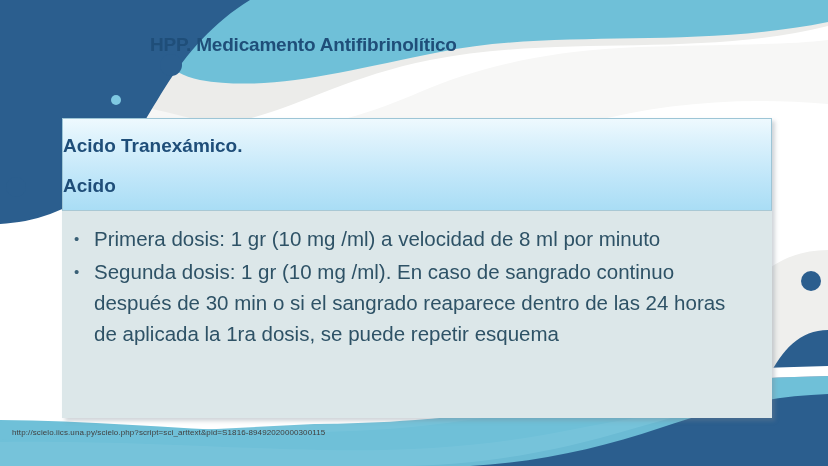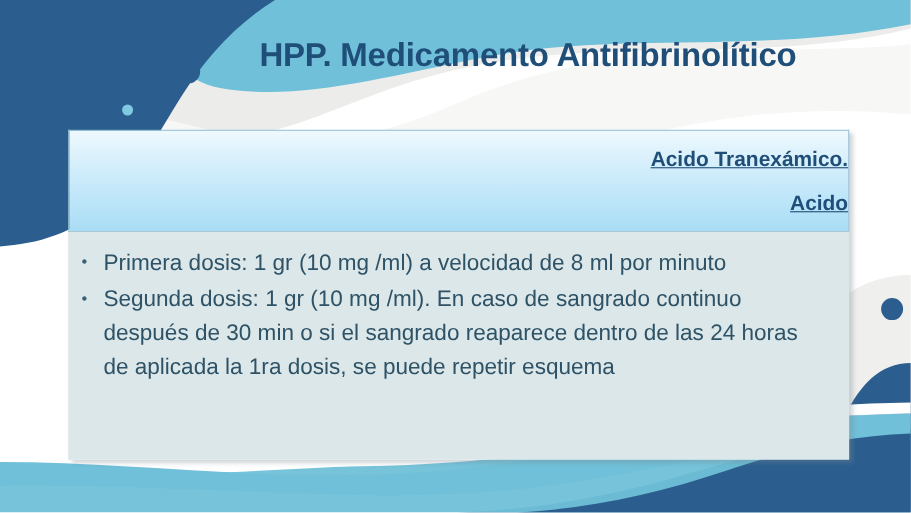--- a/index.html
+++ b/index.html
@@ -34,22 +34,21 @@
     height: 466px;
     pointer-events: none;
   }
 
   
   #slide-title {
     position: absolute;
     left: 150px;
     top: 34px;
     width: 660px;
-    text-align: center;
-    font-size: 30px;
+    font-size: 19px;
     font-weight: bold;
     letter-spacing: -0.2px;
     color: #1F4E79;
     white-space: nowrap;
   }
 
   
   #content-card {
     position: absolute;
     left: 62px;
@@ -67,25 +66,24 @@
     height: 93px;
     box-sizing: border-box;
     background: linear-gradient(to bottom, #EEF9FE 0%, #DDF2FC 22%, #BFE6F9 65%, #A9DDF5 100%);
     border: 1px solid #9DC5D6;
     border-bottom: 1px solid #A9C8D4;
   }
 
   .card-title-line {
     position: absolute;
     width: 100%;
-    text-align: right;
+    text-align: left;
     font-size: 19px;
     font-weight: bold;
     color: #1F4E79;
-    text-decoration: underline;
   }
   #card-title-1 { top: 16px; }
   #card-title-2 { top: 56px; }
 
   #card-body {
     position: absolute;
     left: 0;
     top: 93px;
     width: 100%;
     height: 207px;
@@ -176,14 +174,15 @@
       </div>
 
       <div class="bullet-row">
         <span class="bullet-mark">•</span>
         <span class="bullet-text">Segunda dosis: 1 gr (10 mg /ml). En caso de sangrado continuo después de 30 min o si el sangrado reaparece dentro de las 24 horas de aplicada la 1ra dosis, se puede repetir esquema</span>
       </div>
 
     </div>
   </div>
 
+  <div id="footer-url">http://scielo.iics.una.py/scielo.php?script=sci_arttext&amp;pid=S1816-89492020000300115</div>
 
 </div>
 
 </body></html>

